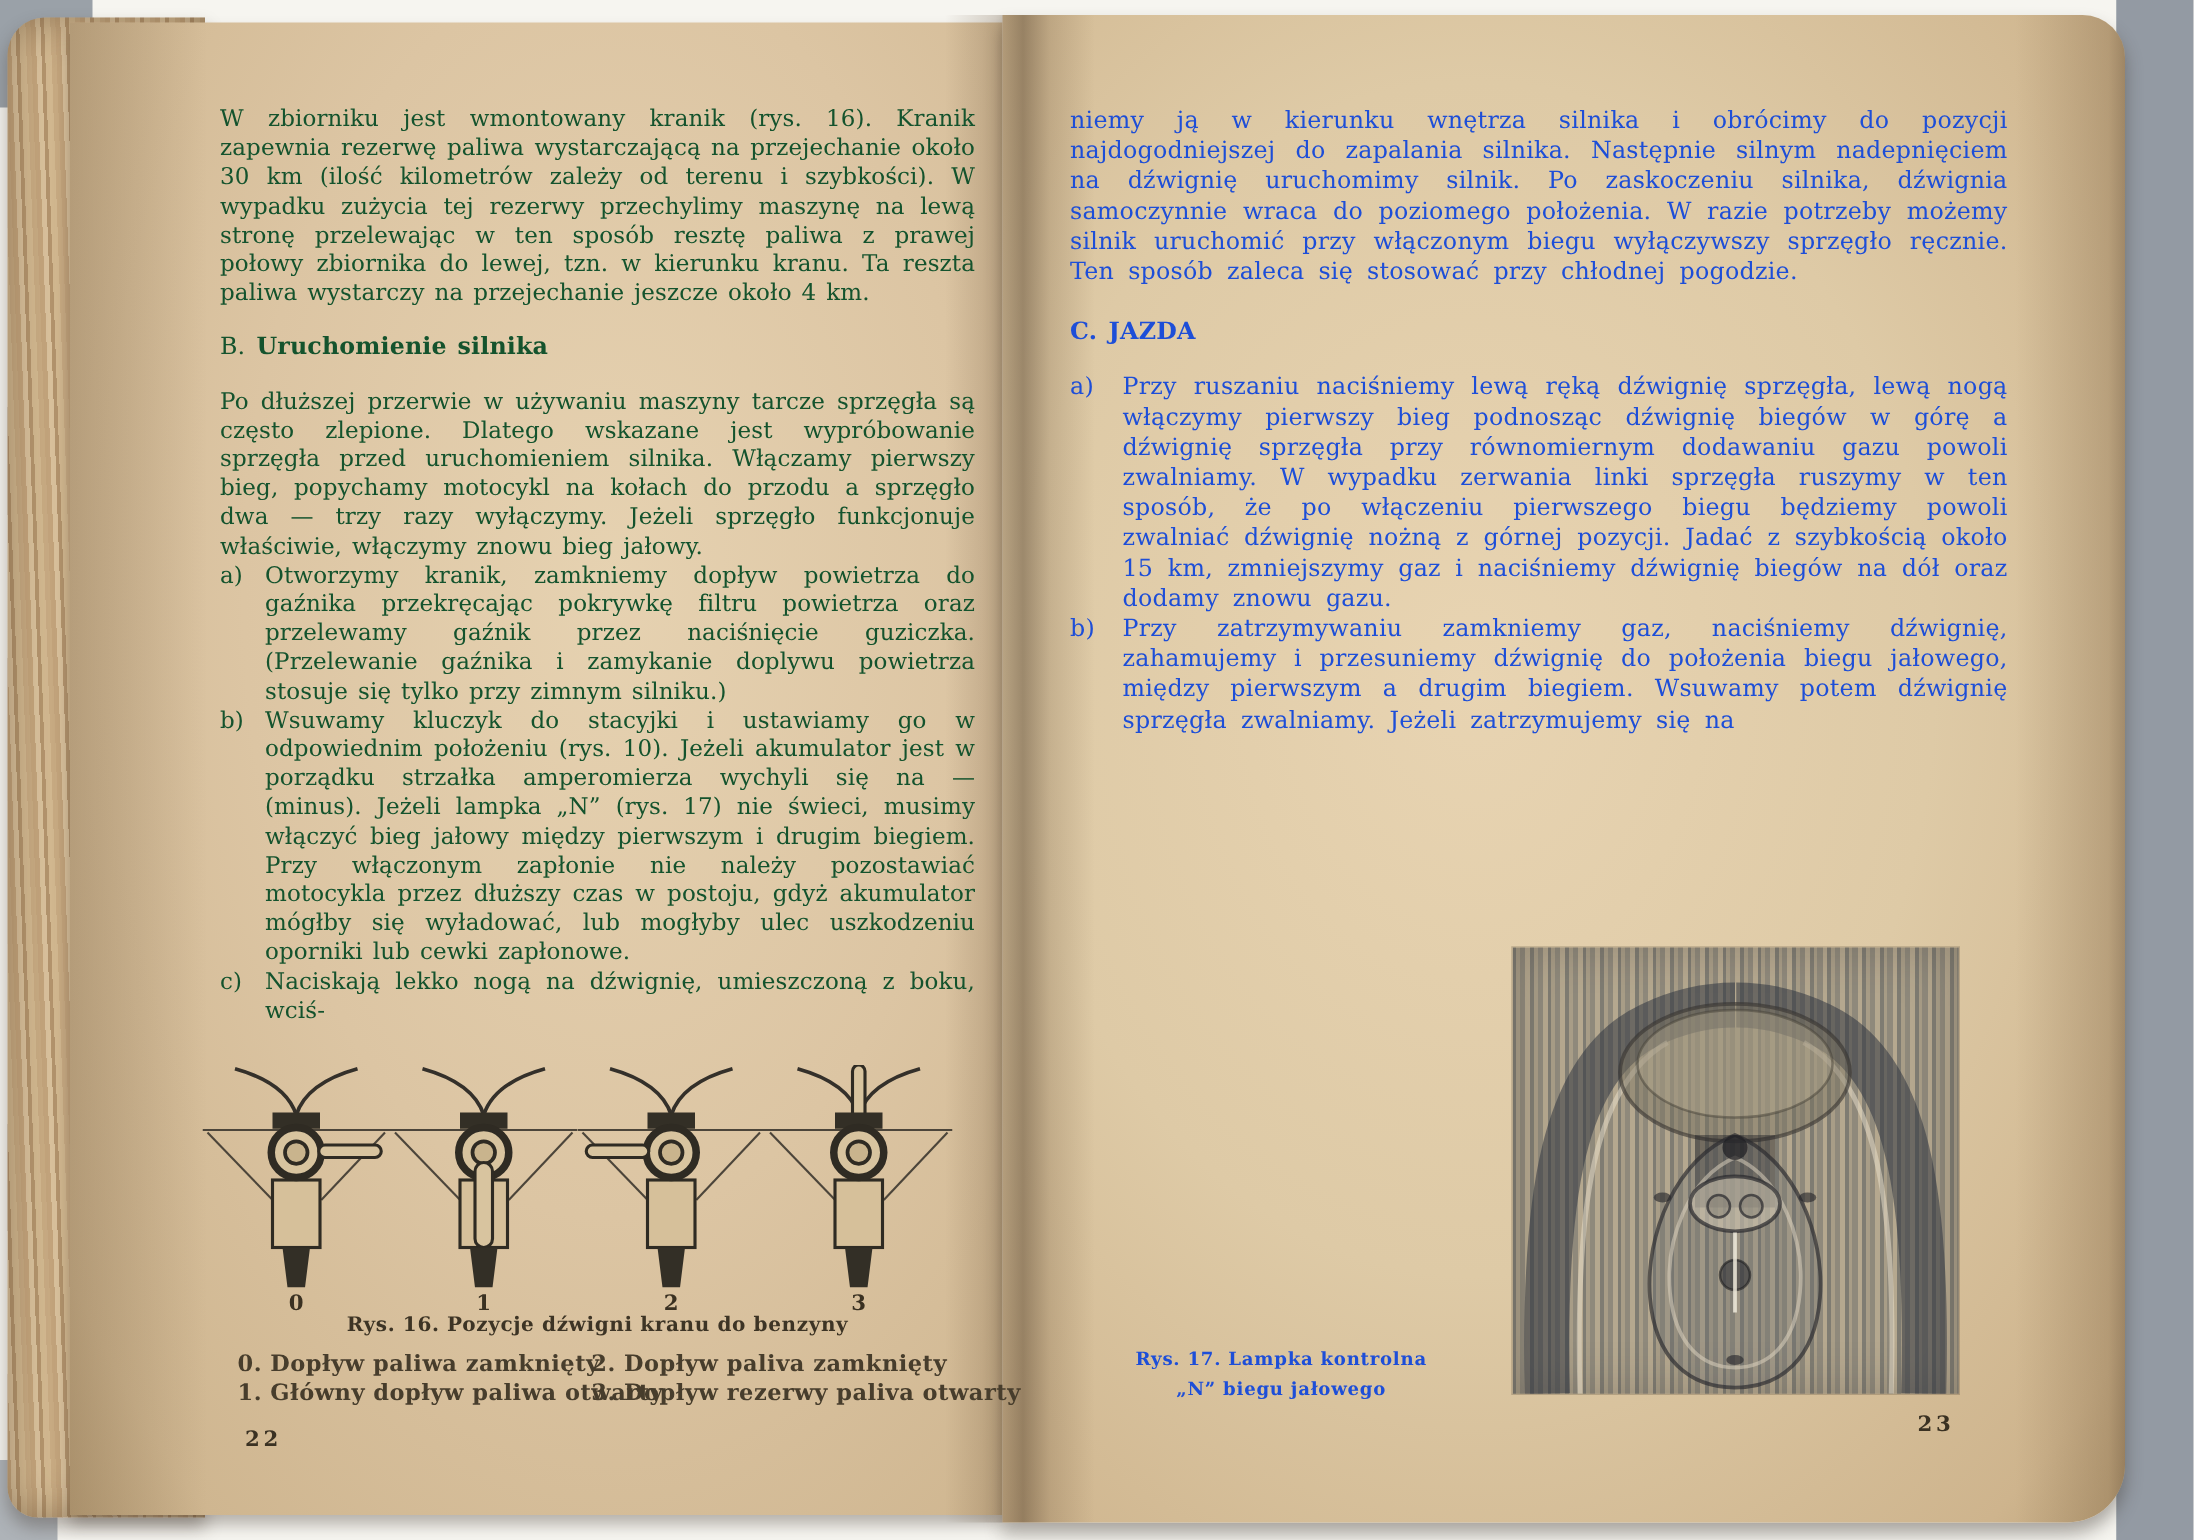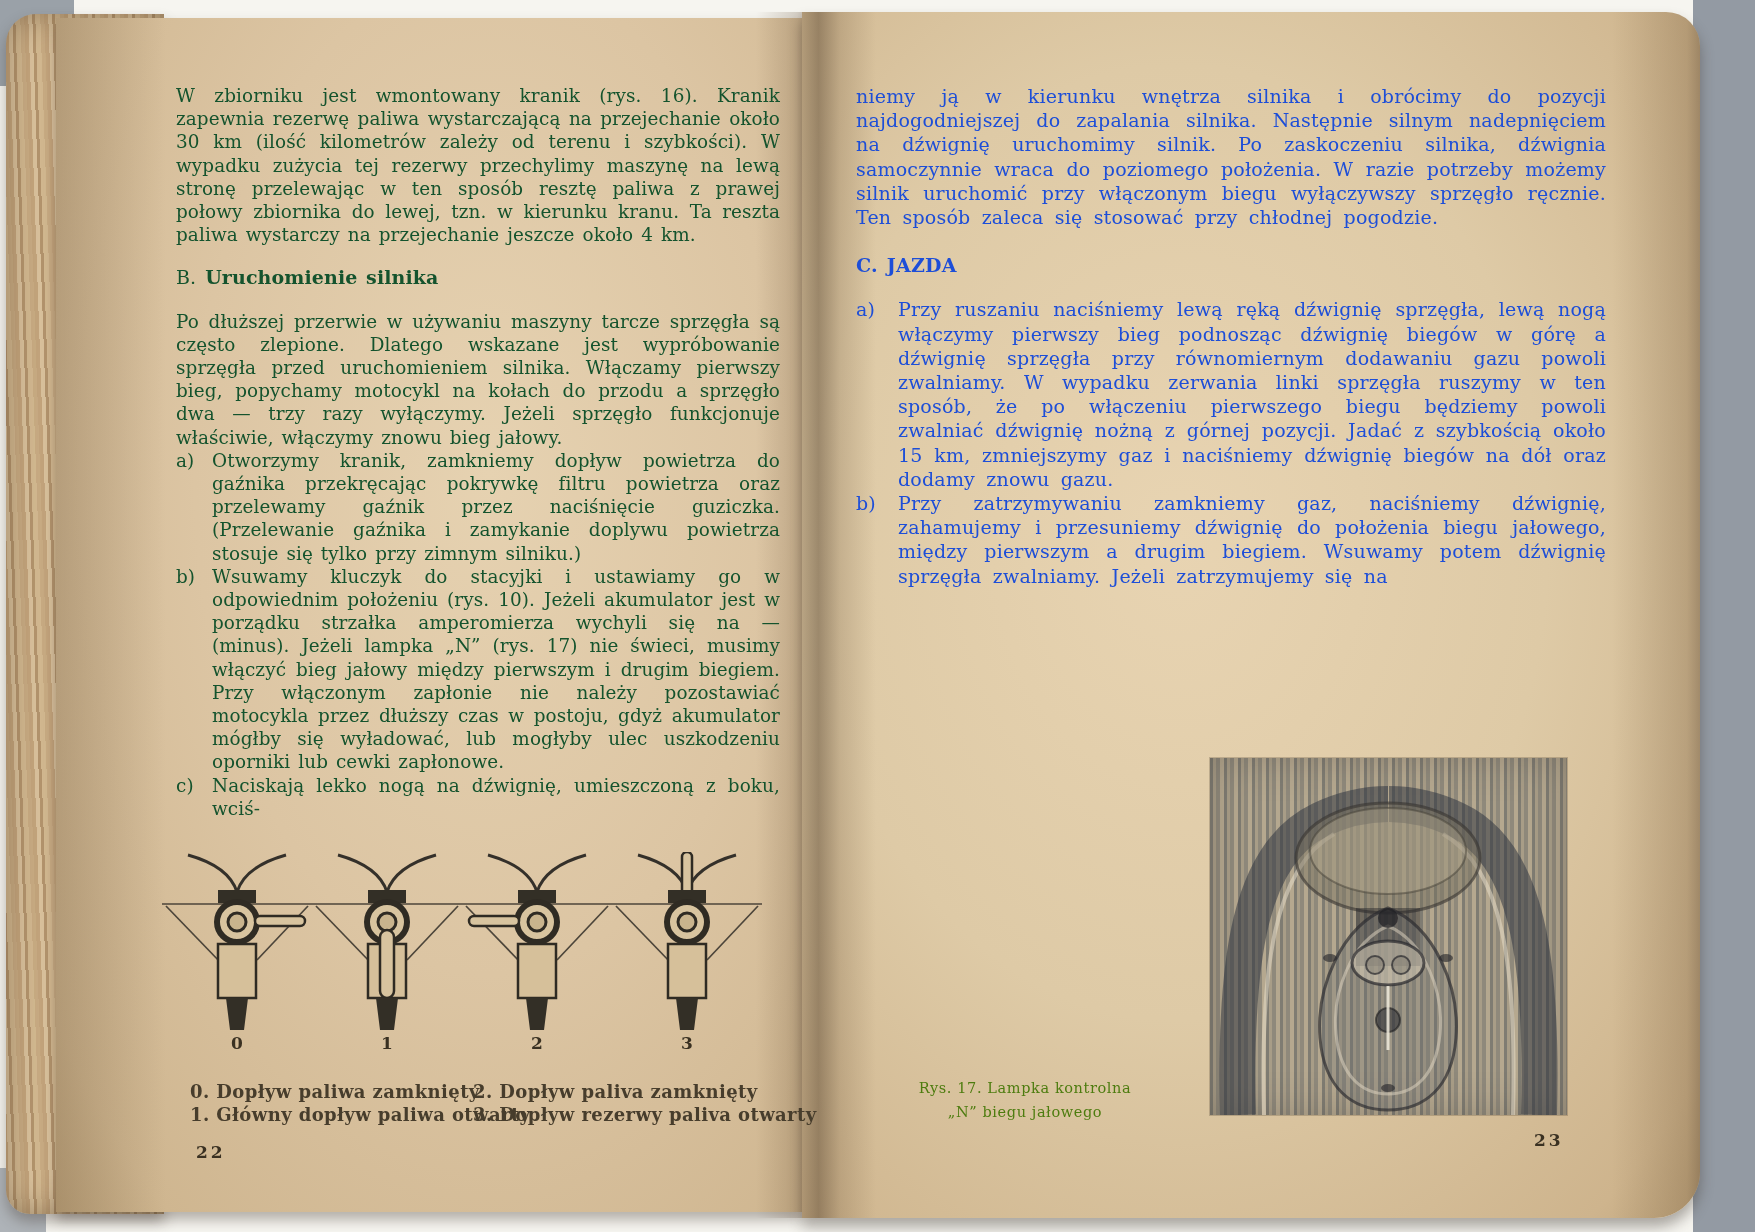--- a/index.html
+++ b/index.html
@@ -73,21 +73,21 @@
   .page-num{position:absolute;font-weight:bold;font-size:17px;letter-spacing:3px;color:#3a3122;}
   .pn-left{left:196px;top:1142px;}
   .pn-right{left:1534px;top:1130px;}
 
   
   .photo{position:absolute;left:1210px;top:758px;width:357px;height:357px;
     background:repeating-linear-gradient(90deg,#7f7c72 0 3px,#a89d87 3px 6px,#8f897b 6px 10px,#b5a88f 10px 14px);
     box-shadow:0 0 0 1px rgba(70,60,45,.25), inset 0 0 40px rgba(50,45,40,.25);}
   .photo svg{display:block;width:357px;height:357px;}
   .fig17-caption{position:absolute;left:905px;top:1076px;width:240px;text-align:center;
-    font-size:14.5px;line-height:24px;font-weight:normal;letter-spacing:.6px;color:#4d7c0f;}
+    font-size:14.5px;line-height:24px;font-weight:bold;letter-spacing:.6px;color:#1d4ed8;}
 </style>
 </head>
 <body>
 
 <div class="scene">
   <div class="bg-right"></div>
   <div class="bg-topleft"></div>
   <div class="bg-bottomleft"></div>
 
   <div class="fore-edge"></div>
@@ -174,20 +174,21 @@
         <rect class="dark" x="56" y="38" width="38" height="13"></rect>
         <rect class="cup" x="56" y="92" width="38" height="54"></rect>
         <circle class="ring" cx="75" cy="70" r="20"></circle>
           <circle class="ring2" cx="75" cy="70" r="9"></circle>
         <polygon class="dark" points="64,146 86,146 82,178 68,178"></polygon>
       </svg>
       <div class="tap-label">3</div>
     </div>
   </div>
 
+  <div class="fig16-caption">Rys. 16. Pozycje dźwigni kranu do benzyny</div>
   <div class="legend-col legend-left">
     <div>0. Dopływ paliwa zamknięty</div>
     <div>1. Główny dopływ paliwa otwarty</div>
   </div>
   <div class="legend-col legend-right">
     <div>2. Dopływ paliva zamknięty</div>
     <div>3. Dopływ rezerwy paliva otwarty</div>
   </div>
   <div class="page-num pn-left">22</div>
 

